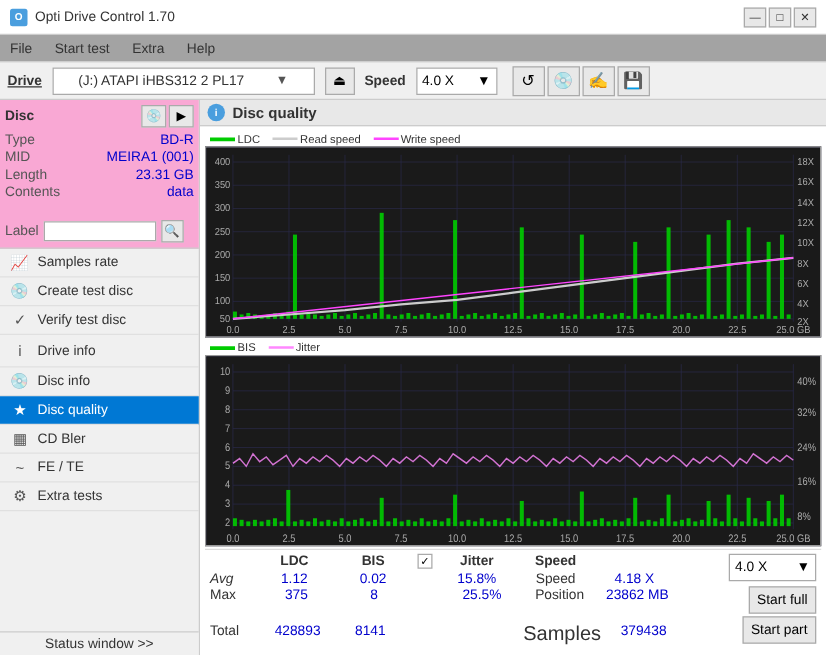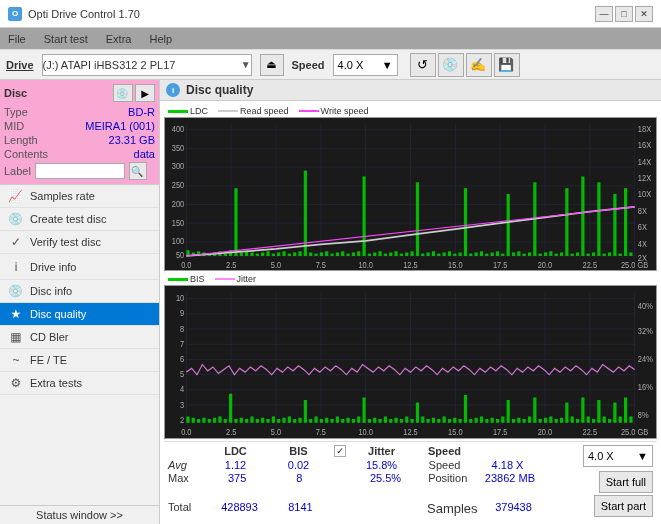--- a/index.html
+++ b/index.html
@@ -39,21 +39,21 @@
     
     .disc-panel { padding: 4px; border-bottom: 1px solid #ccc; background: #f9a8d4; }
     .disc-header { display: flex; justify-content: space-between; align-items: center; margin-bottom: 4px; }
     .disc-title { font-size: 11px; font-weight: bold; color: #333; }
     .disc-icons { display: flex; gap: 2px; }
     .disc-icon-btn { width: 20px; height: 18px; border: 1px solid #aaa; background: #e8e8e8; display: flex; align-items: center; justify-content: center; cursor: pointer; font-size: 10px; }
     .disc-field { display: flex; justify-content: space-between; margin-bottom: 2px; }
     .disc-field-label { color: #555; font-size: 11px; }
     .disc-field-value { color: #0000cc; font-size: 11px; }
     .disc-field-value.data { color: #0000cc; }
-    .label-row { display: flex; align-items: center; gap: 4px; margin-top: 2px; }
+    .label-row { display: flex; align-items: center; gap: 4px; margin-top: 16px; }
     .label-input { border: 1px solid #aaa; height: 16px; width: 90px; font-size: 10px; padding: 0 2px; }
     .label-btn { width: 18px; height: 18px; border: 1px solid #aaa; background: #e8e8e8; display: flex; align-items: center; justify-content: center; cursor: pointer; font-size: 10px; }
     
     
     .nav-item { display: flex; align-items: center; gap: 6px; padding: 4px 8px; cursor: pointer; color: #333; font-size: 11px; border-bottom: 1px solid #e0e0e0; }
     .nav-item.active { background: #0078d4; color: white; }
     .nav-item.active .nav-icon { color: white; }
     .nav-icon { font-size: 12px; color: #555; width: 16px; text-align: center; }
     
     
@@ -100,21 +100,21 @@
 
 <div class="menubar">
   <span class="menubar-item">File</span>
   <span class="menubar-item">Start test</span>
   <span class="menubar-item">Extra</span>
   <span class="menubar-item">Help</span>
 </div>
 
 <div class="drivebar">
   <span class="drivebar-label">Drive</span>
-  <div class="drive-select" style="width:210px; border:1px solid #aaa; background:white; display:flex; align-items:center; justify-content:space-between; padding:0 0; height:22px;">
+  <div class="drive-select" style="width:210px; border:1px solid #aaa; background:white; display:flex; align-items:center; justify-content:space-between; padding:0 20px; height:22px;">
     <span class="drive-select-text">(J:)  ATAPI iHBS312  2 PL17</span>
     <span class="drive-arrow">▼</span>
   </div>
   <div class="drive-eject" title="Eject">⏏</div>
   <span class="speed-label">Speed</span>
   <div class="speed-select" style="width:65px; border:1px solid #aaa; background:white; display:flex; align-items:center; justify-content:space-between; padding:0 4px; height:22px;">
     <span>4.0 X</span>
     <span>▼</span>
   </div>
   <div class="toolbar-icons">
@@ -566,21 +566,21 @@
             <div style="flex:1; text-align:center; font-size:11px; color:#333;">Position</div>
             <div style="flex:1; text-align:center; font-size:11px; color:#0000cc;">23862 MB</div>
           </div>
 
           <div style="display:flex; gap:10px;">
             <div style="width:36px; font-size:11px; color:#333;">Total</div>
             <div style="flex:1; text-align:center; font-size:11px; color:#0000cc;">428893</div>
             <div style="flex:1; text-align:center; font-size:11px; color:#0000cc;">8141</div>
             <div style="width:20px;"></div>
             <div style="flex:1;"></div>
-            <div style="flex:1; font-size:13px; color:#333;">Samples</div>
+            <div style="flex:1; text-align:center; font-size:16px; color:#333;">Samples</div>
             <div style="flex:1; text-align:center; font-size:11px; color:#0000cc;">379438</div>
           </div>
         </div>
 
         <div style="display:flex; flex-direction:column; gap:2px; align-items:flex-end; min-width:110px;">
           <div style="display:flex; align-items:center; gap:4px; margin-bottom:2px;">
             <div style="border:1px solid #aaa; background:white; height:22px; width:70px; display:flex; align-items:center; justify-content:space-between; padding:0 4px; font-size:11px; cursor:pointer;">
               <span>4.0 X</span>
               <span>▼</span>
             </div>

